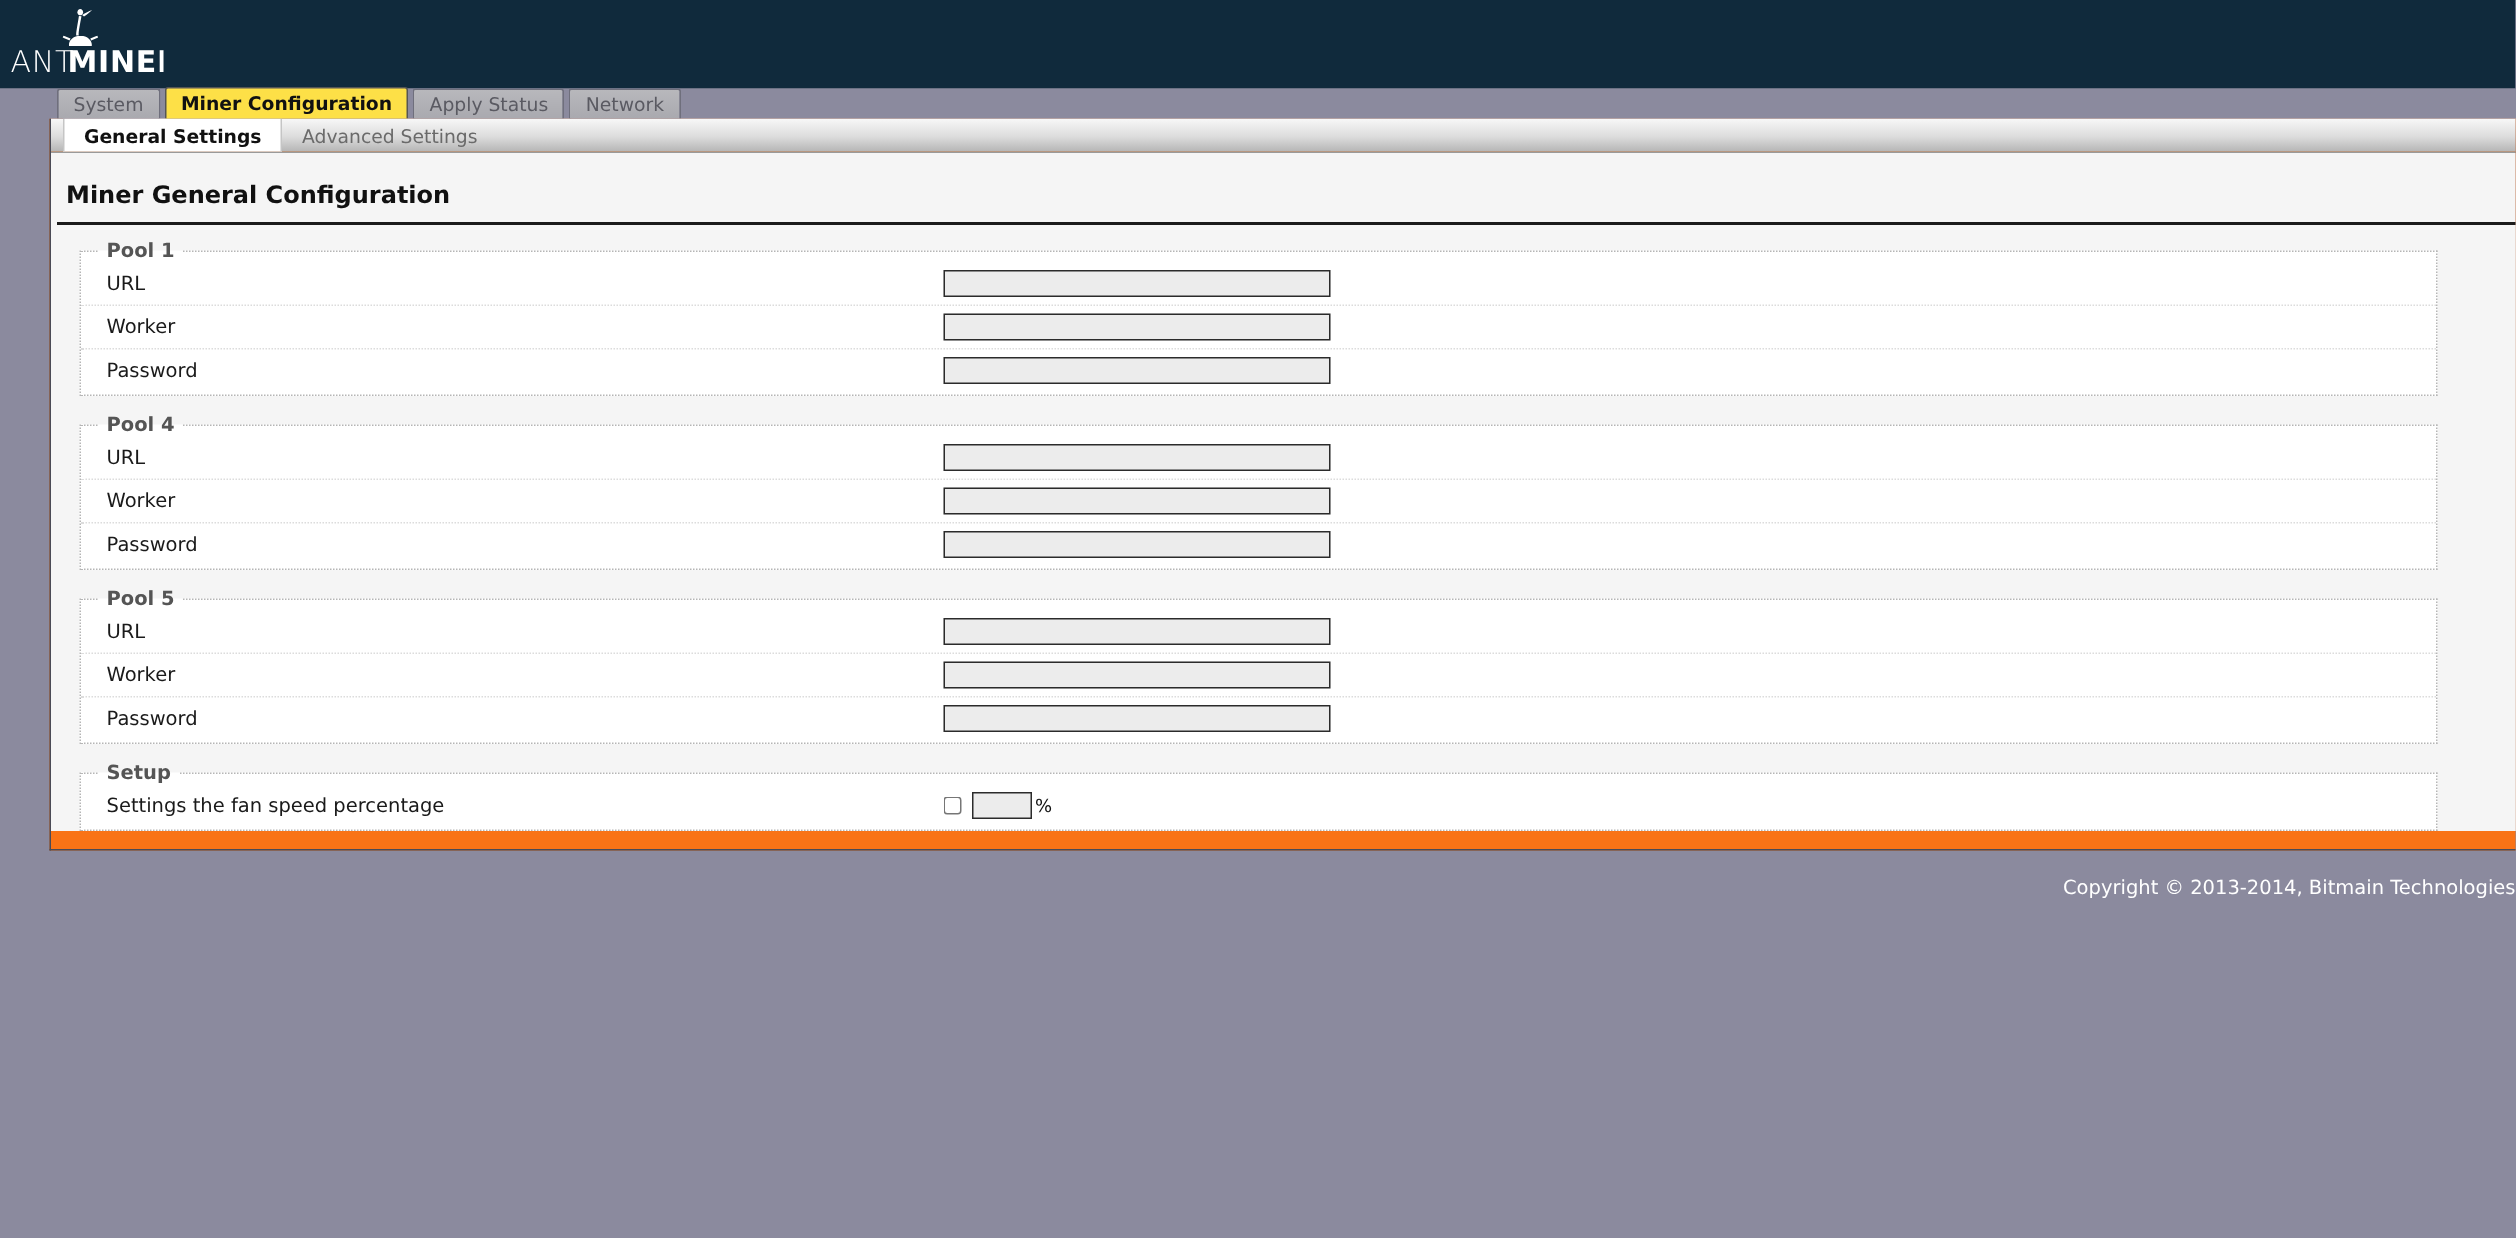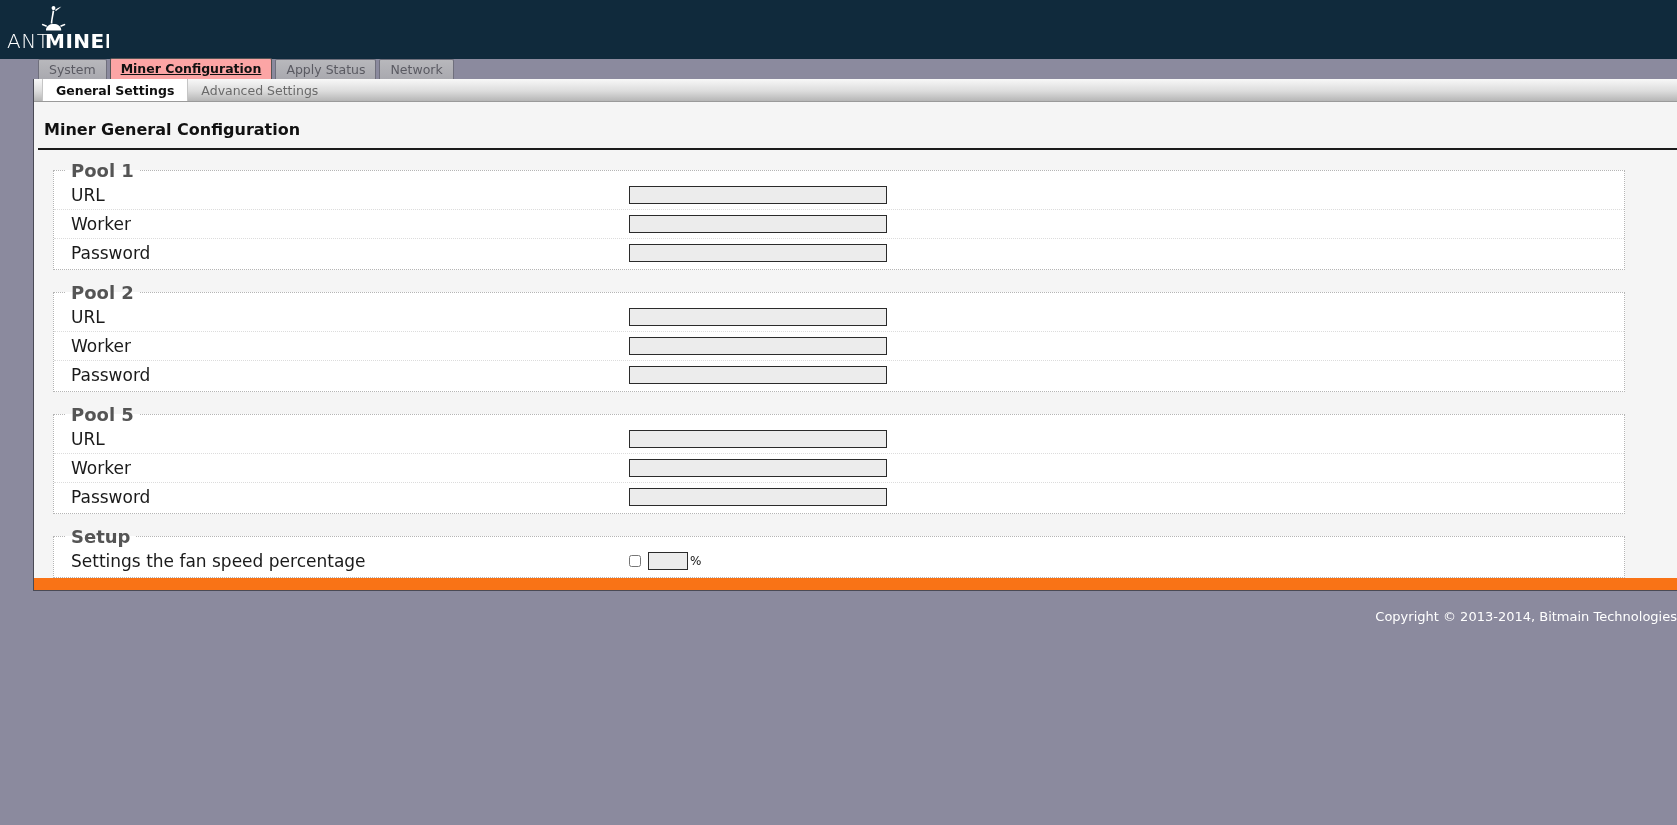--- a/index.html
+++ b/index.html
@@ -54,27 +54,26 @@
     color: #5a5a62;
     border: 1px solid #6f6f7c;
     border-bottom: none;
     border-radius: 2px 2px 0 0;
     box-sizing: border-box;
     height: 20px;
     white-space: nowrap;
     cursor: pointer;
   }
   .tab.active {
-    background: #fca5a5;
+    background: #fde047;
     color: #111;
     font-weight: bold;
     border-color: #555;
     height: 21px;
     padding-top: 3px;
-    text-decoration: underline;
   }
 
   
   .card {
     margin: 0 35px 0 33px;
     background: #f97316;
     border: 1px solid #4a4a55;
     border-top: none;
     box-sizing: border-box;
     width: 1660px;
@@ -125,38 +124,38 @@
   
   fieldset.pool {
     margin: 0 0 12px 14px;
     padding: 0 0 2px 0;
     border: 1px dotted #b5b5b5;
     background: #ffffff;
     width: 1572px;
     box-sizing: border-box;
   }
   fieldset.pool legend {
-    font-size: 18px;
+    font-size: 13px;
     font-weight: bold;
     color: #555;
     padding: 0 5px;
     margin-left: 12px;
   }
   .row {
     display: flex;
     align-items: center;
     height: 28px;
     border-bottom: 1px dotted #dcdcdc;
     padding: 0 0 0 0;
   }
   .row:last-child { border-bottom: none; }
   .row-label {
     width: 575px;
     padding-left: 17px;
-    font-size: 17px;
+    font-size: 13px;
     color: #1a1a1a;
     box-sizing: border-box;
   }
   input.txt {
     width: 250px;
     height: 16px;
     background: #ececec;
     border: 1px solid #2b2b2b;
     font-family: "DejaVu Sans", "Liberation Sans", sans-serif;
     font-size: 12px;
@@ -268,21 +267,21 @@
             <div class="row">
               <div class="row-label">Worker</div>
               <input type="text" class="txt" value="" style="">
             </div>
             <div class="row">
               <div class="row-label">Password</div>
               <input type="text" class="txt" value="" style="">
             </div>
           </fieldset>
           <fieldset class="pool">
-            <legend>Pool 2</legend>
+            <legend>Pool 4</legend>
             <div class="row">
               <div class="row-label">URL</div>
               <input type="text" class="txt" value="" style="">
             </div>
             <div class="row">
               <div class="row-label">Worker</div>
               <input type="text" class="txt" value="" style="">
             </div>
             <div class="row">
               <div class="row-label">Password</div>

